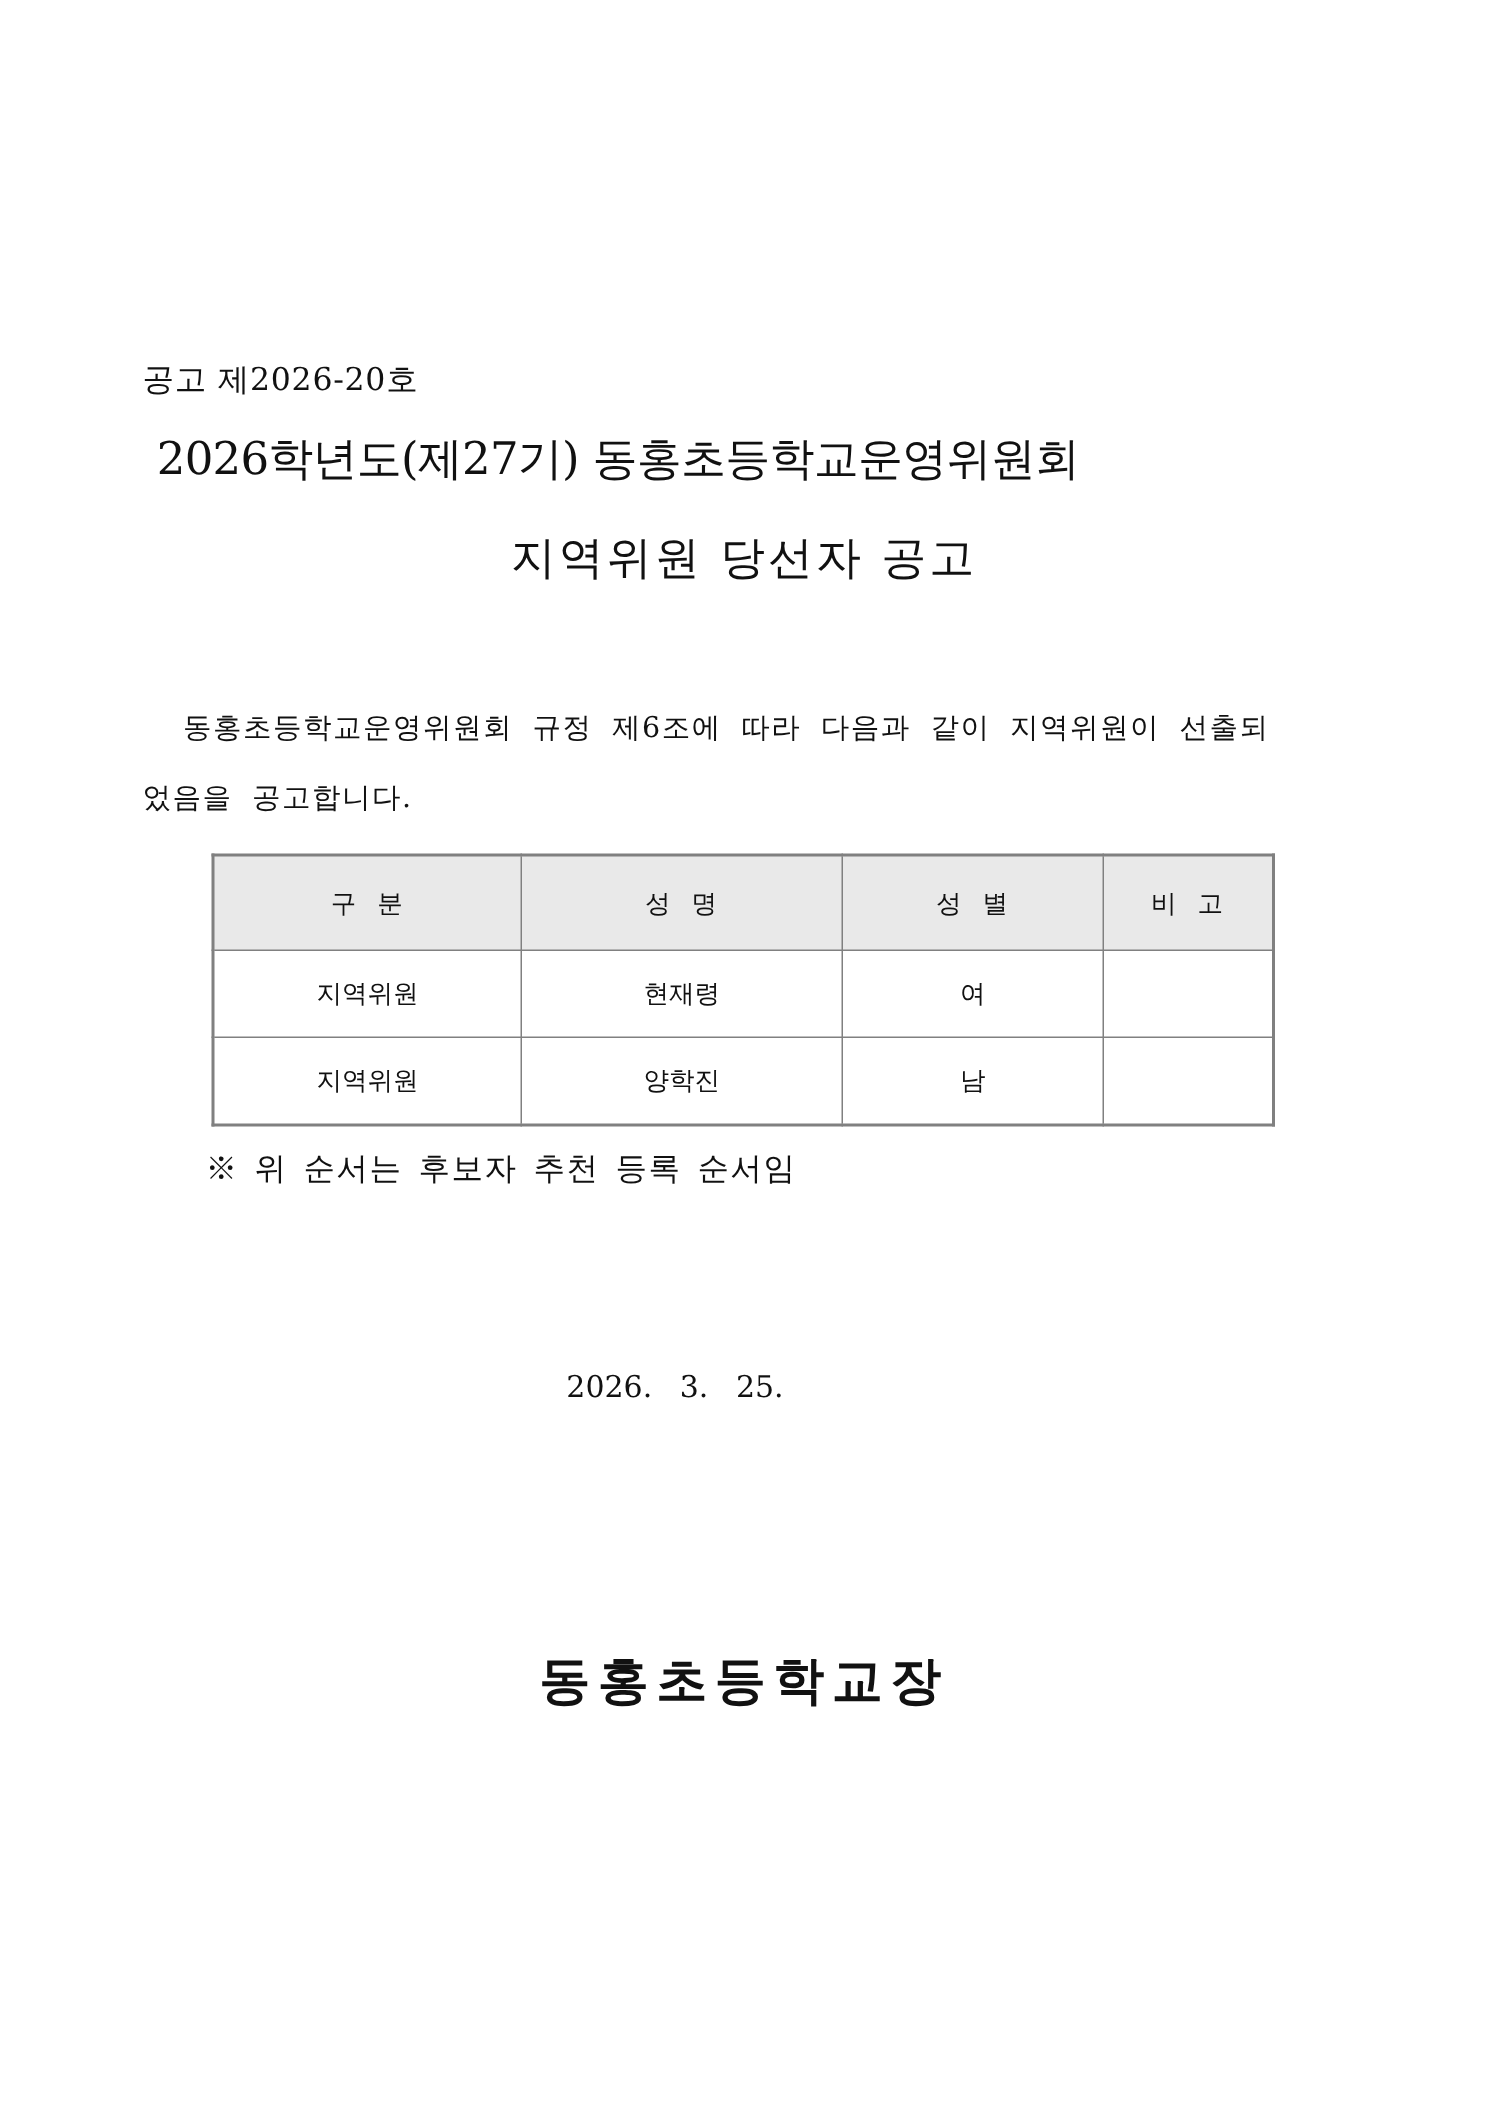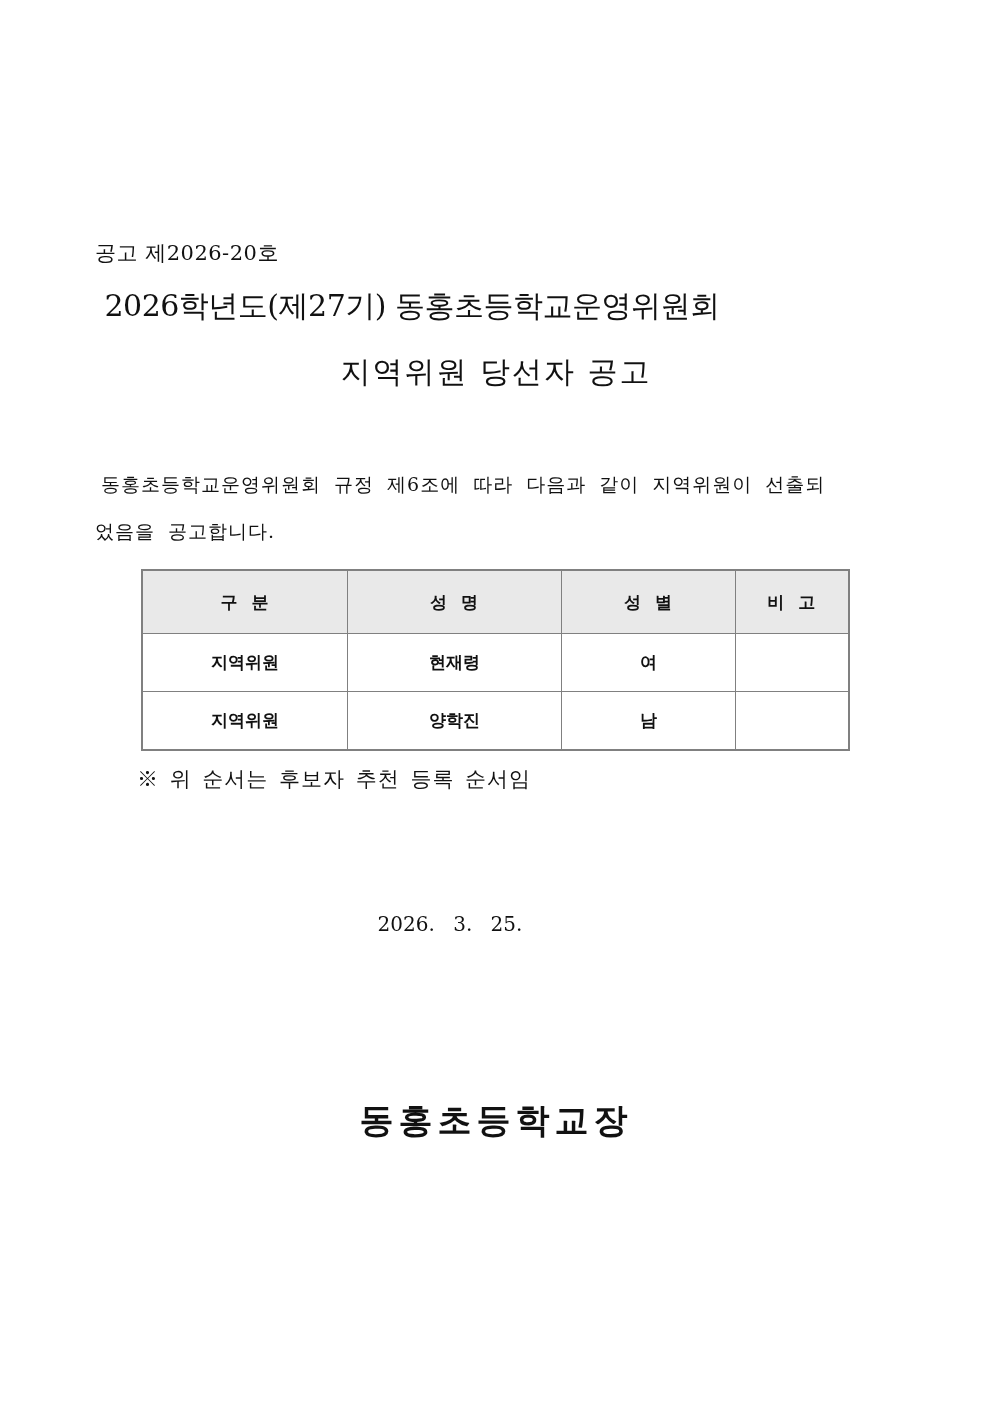--- a/index.html
+++ b/index.html
@@ -2,25 +2,25 @@
 <html><head>
 <meta charset="utf-8">
 <style>
   html, body { margin: 0; padding: 0; background: #ffffff; }
   body { width: 992px; height: 1403px; position: relative; overflow: hidden;
          font-family: "DejaVu Serif", "Liberation Serif", serif; color: #111; }
   .abs { position: absolute; }
   .doc-no { left: 95px; top: 203px; font-size: 21px; letter-spacing: 0.5px; margin-top: 36px; }
   .title1 { left: 0; width: 824px; top: 286px; text-align: center; font-size: 30px; letter-spacing: -0.5px; }
   .title2 { left: 0; width: 992px; top: 352px; text-align: center; font-size: 30px; letter-spacing: 2px; }
-  .body1 { left: 101px; top: 472px; font-size: 19px; letter-spacing: 1px; word-spacing: 6px; white-space: nowrap; }
+  .body1 { left: 122px; top: 472px; font-size: 19px; letter-spacing: 1px; word-spacing: 6px; white-space: nowrap; }
   .body2 { left: 95px; top: 519px; font-size: 19px; letter-spacing: 1px; word-spacing: 6px; }
   table.members { position: absolute; left: 141px; top: 569px; width: 709px;
     border-collapse: collapse; border: 2px solid #808080; font-size: 17px; }
-  table.members th, table.members td { border: 1px solid #808080; text-align: center; font-weight: bold; }
+  table.members th, table.members td { border: 1px solid #808080; text-align: center; font-weight: normal; }
   table.members th { background: #e9e9e9; height: 60px; letter-spacing: 14px; padding-left: 14px; }
   table.members td { height: 55px; margin-left: 34px; }
   .note { left: 137px; top: 765px; font-size: 21px; letter-spacing: 1px; word-spacing: 3px; }
   .date { left: 0; width: 900px; top: 912px; text-align: center; font-size: 20px; word-spacing: 12px; }
   .issuer { left: 0; width: 992px; top: 1098px; text-align: center; font-size: 34px; letter-spacing: 5px; font-weight: bold; }
 </style>
 </head>
 <body>
 
 <div class="abs doc-no">공고 제2026-20호</div>

